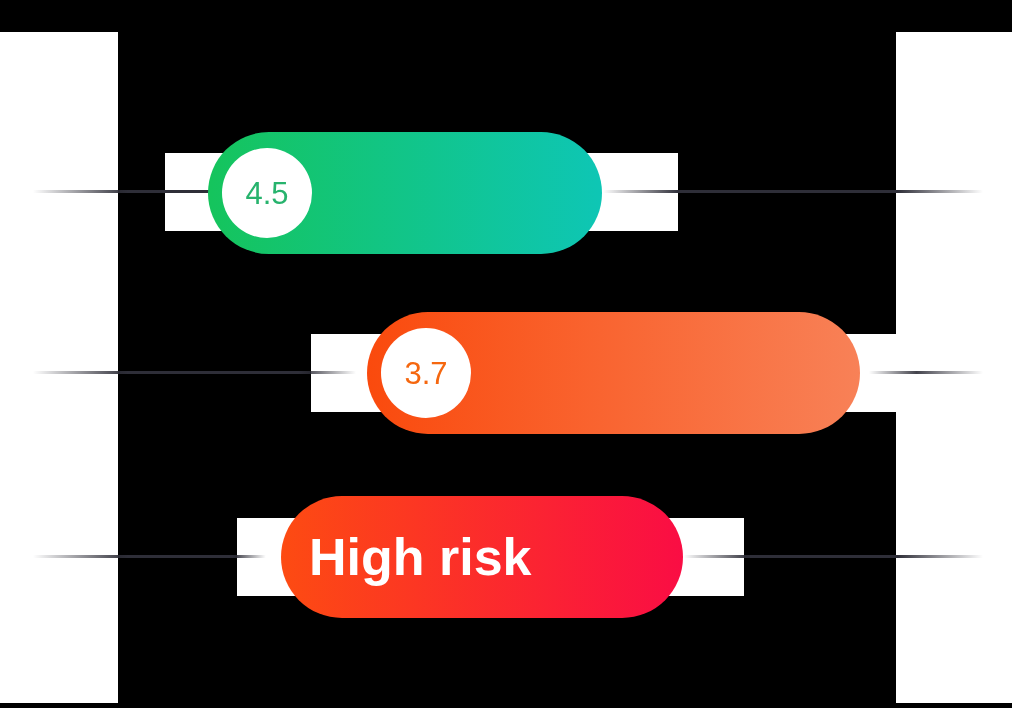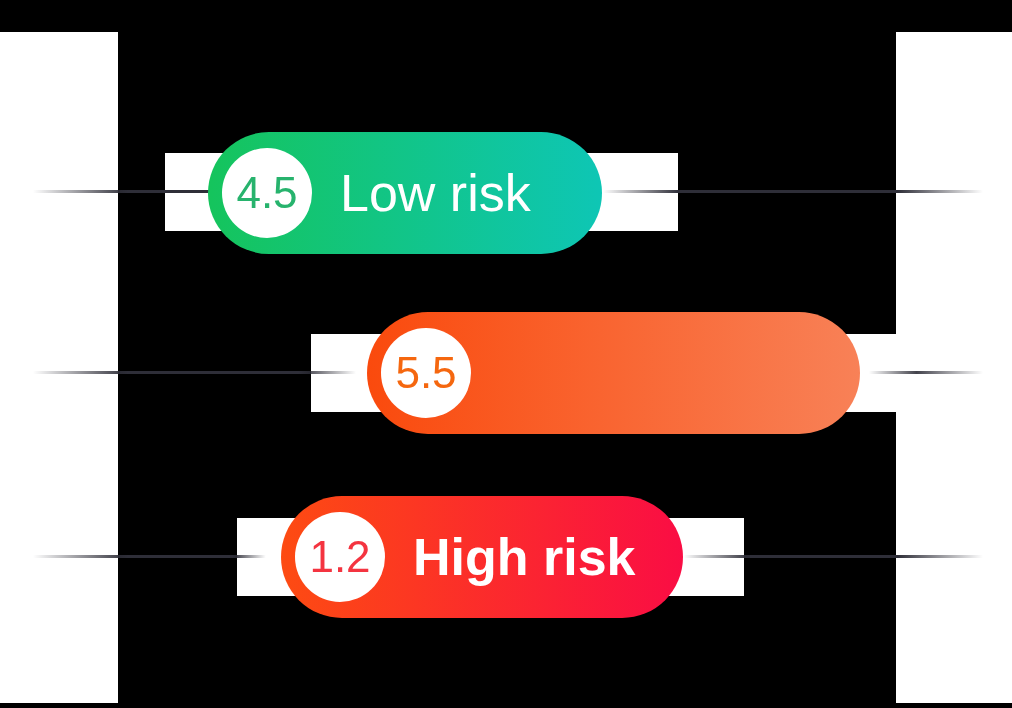--- a/index.html
+++ b/index.html
@@ -43,59 +43,55 @@
   }
   .row-0 .pill{left:208px;top:132px;width:394px;}
   .row-1 .pill{left:367px;top:312px;width:493px;}
   .row-2 .pill{left:281px;top:496px;width:402px;}
 
   .score-circle{
     flex:0 0 auto;width:90px;height:90px;margin-left:14px;
     border-radius:50%;background:#fff;
     display:flex;align-items:center;justify-content:center;
   }
-  .score{font-size:44px;line-height:1;letter-spacing:0;text-align:center;}
+  .score{font-size:31px;line-height:1;letter-spacing:0;text-align:center;}
   .label{
     font-size:52px;line-height:1;margin-left:28px;
     white-space:nowrap;letter-spacing:0;
   }
 </style>
 </head>
 <body>
 
 <div class="stage" style="background: rgb(0, 0, 0);">
 
   <div class="col col-left"></div>
   <div class="col col-right"></div>
 
   <section class="row row-0">
     <div class="band"></div>
     <div class="rule"></div>
     <div class="pill" style="background: linear-gradient(90deg, rgb(21, 196, 92), rgb(14, 198, 181));">
       <span class="score-circle">
         <span class="score" style="color: rgb(39, 179, 109);">4.5</span>
       </span>
-      <span class="label" style="color: rgb(255, 255, 255);">Low risk</span>
     </div>
   </section>
 
   <section class="row row-1">
     <div class="band"></div>
     <div class="rule"></div>
     <div class="pill" style="background: linear-gradient(90deg, rgb(250, 74, 13), rgb(248, 129, 87));">
       <span class="score-circle">
-        <span class="score" style="color: rgb(245, 103, 15);">5.5</span>
+        <span class="score" style="color: rgb(245, 103, 15);">3.7</span>
       </span>
     </div>
   </section>
 
   <section class="row row-2">
     <div class="band"></div>
     <div class="rule"></div>
     <div class="pill" style="background: linear-gradient(90deg, rgb(253, 75, 18), rgb(250, 13, 68));">
-      <span class="score-circle">
-        <span class="score" style="color: rgb(244, 52, 64);">1.2</span>
-      </span>
       <span class="label" style="color: rgb(255, 255, 255); font-weight: bold;">High risk</span>
     </div>
   </section>
 
 </div>
 
 </body></html>

